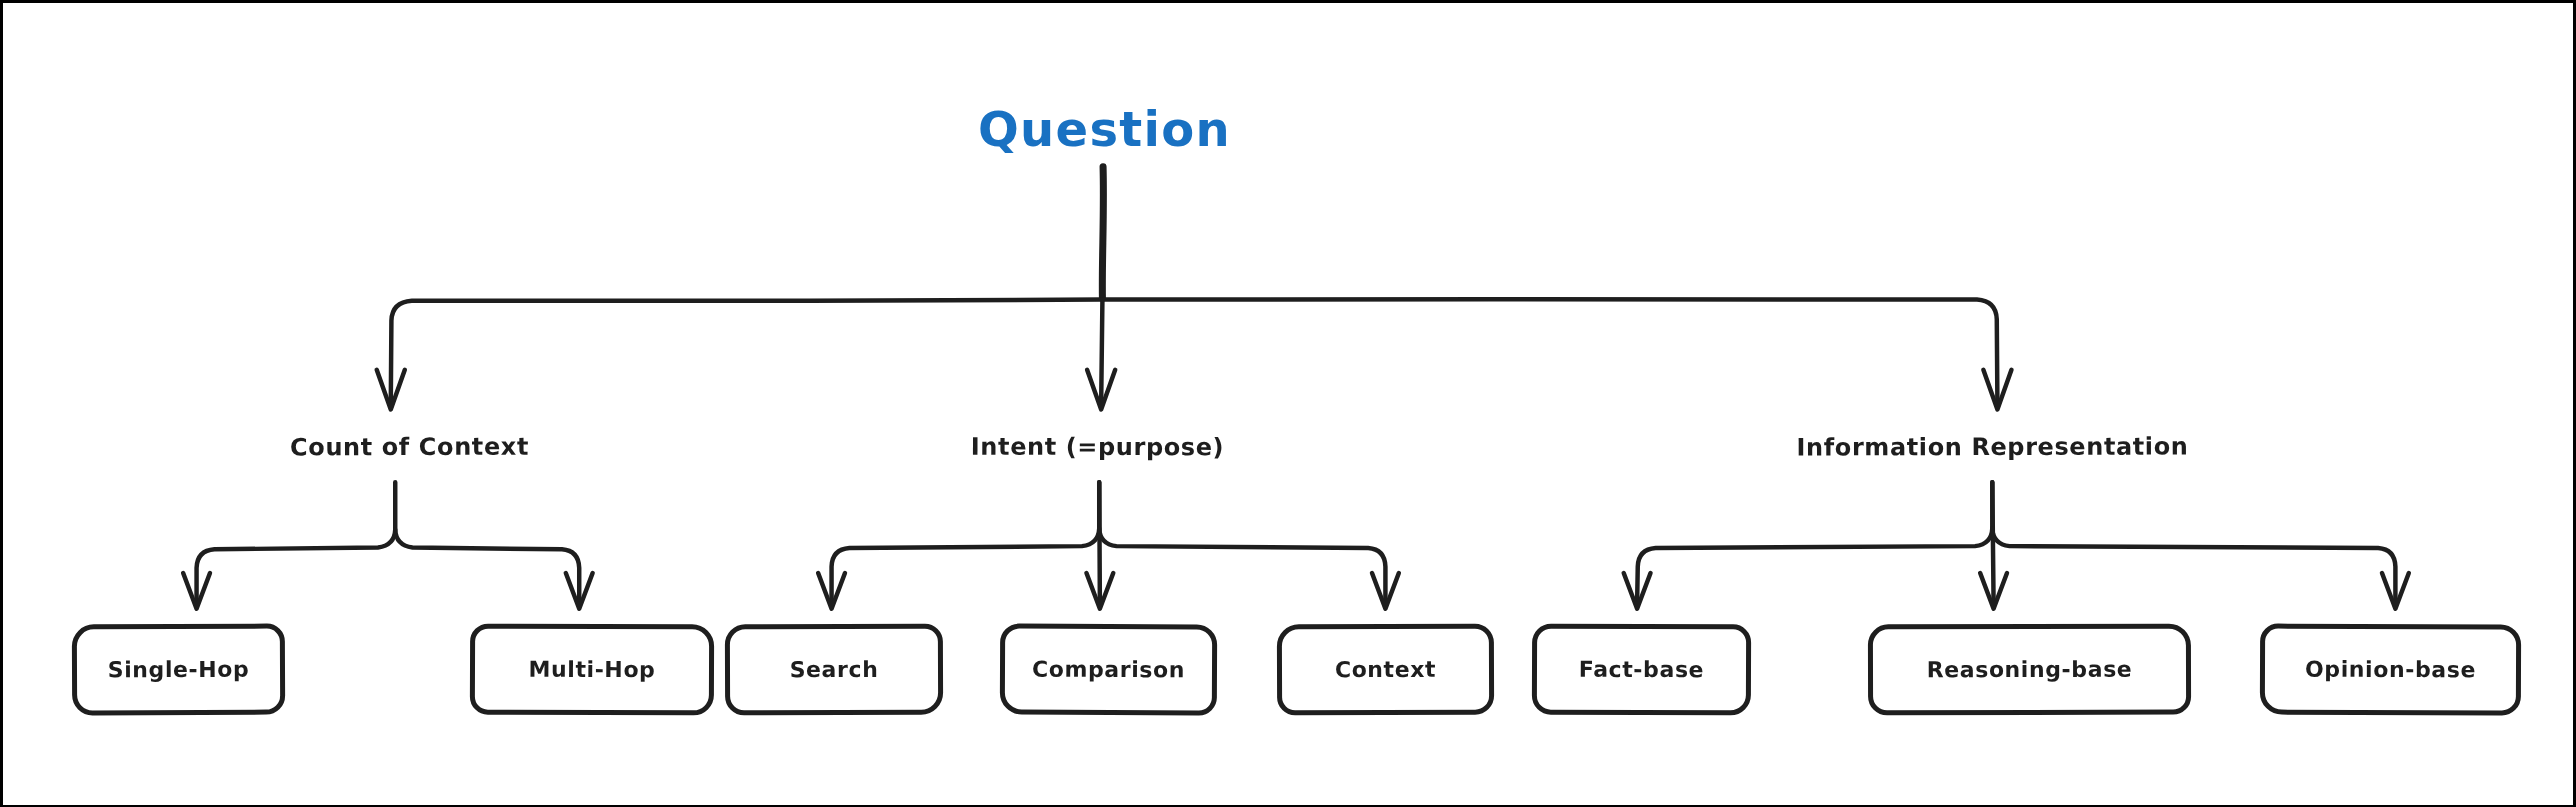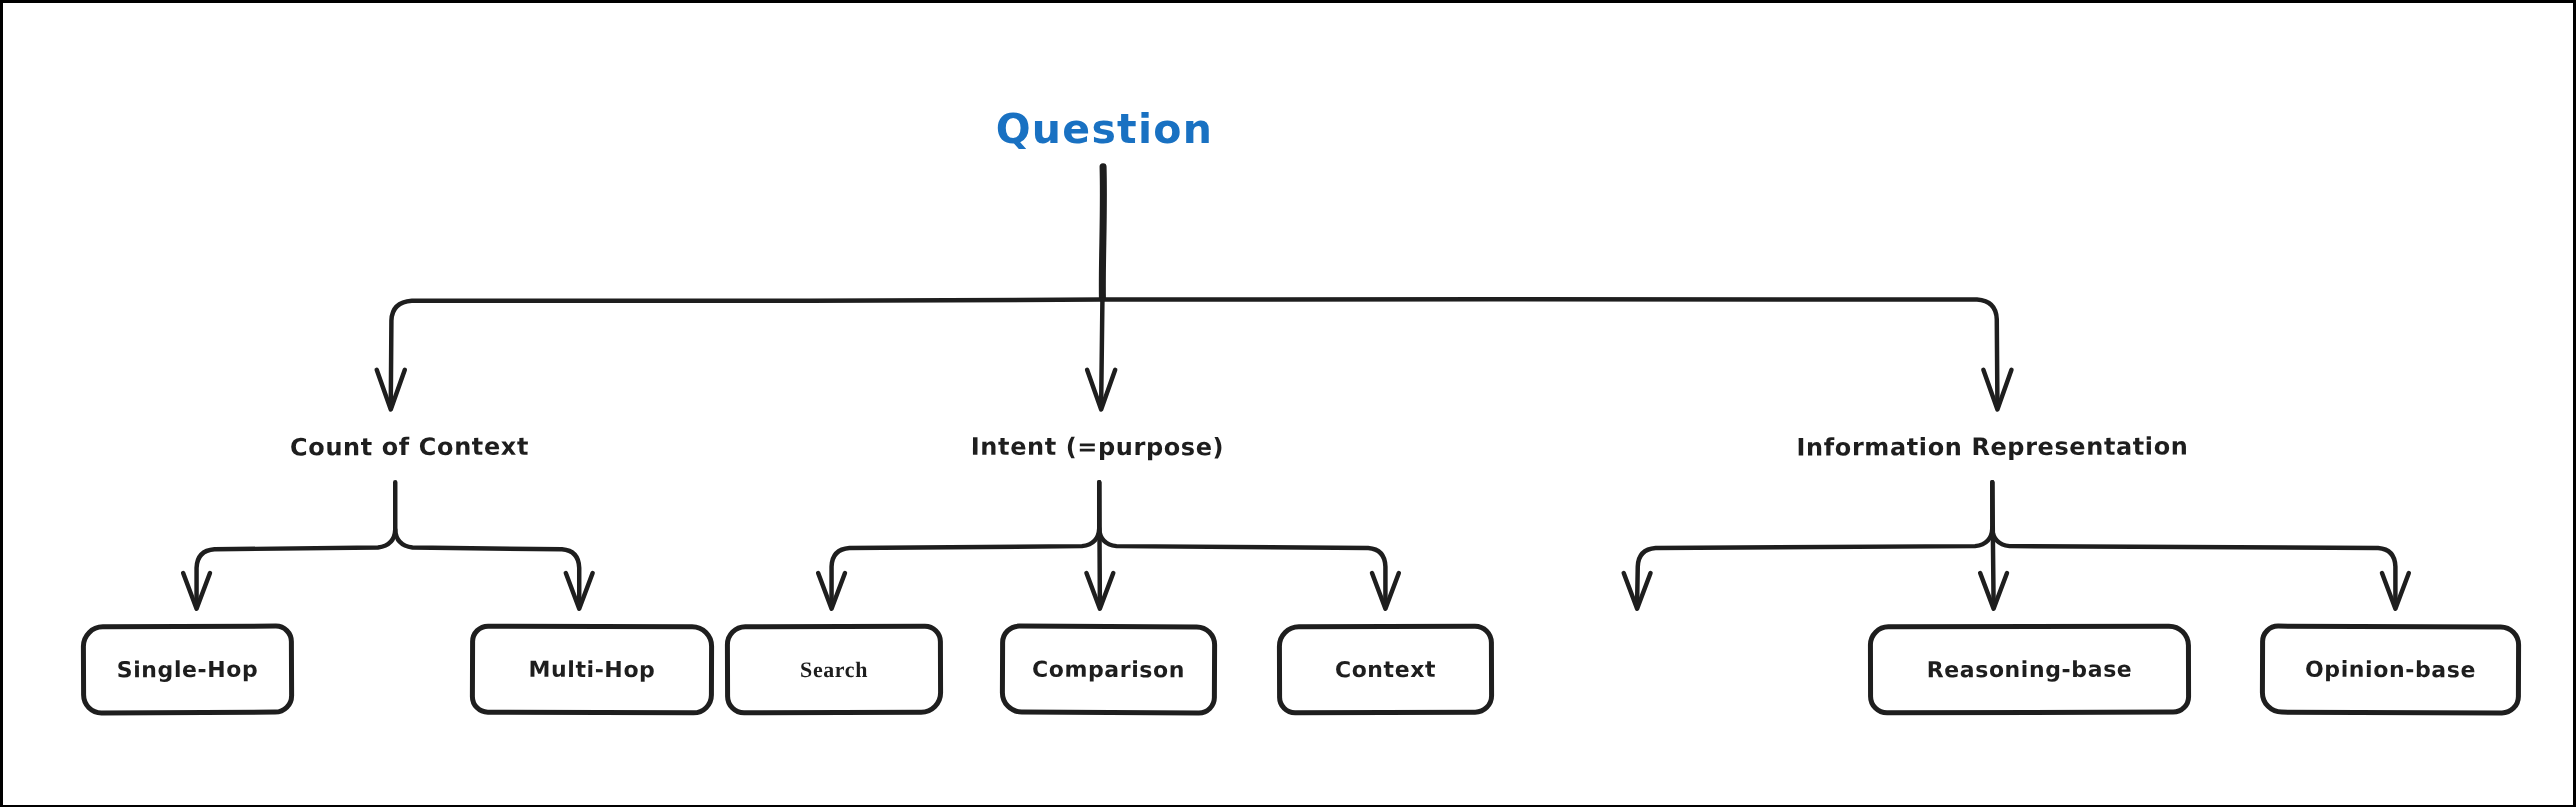--- a/index.html
+++ b/index.html
@@ -26,21 +26,21 @@
     stroke: #1e1e1e;
     stroke-linecap: round;
     stroke-linejoin: round;
   }
   .root-label {
     position: absolute;
     left: 910px; top: 93px;
     width: 383px; height: 66px;
     line-height: 66px;
     text-align: center;
-    font-size: 41px;
+    font-size: 48px;
     font-weight: bold;
     letter-spacing: 1.3px;
     color: #1971c2;
     white-space: nowrap;
   }
   .cat-label {
     position: absolute;
     top: 424px;
     width: 511px; height: 40px;
     line-height: 40px;
@@ -59,23 +59,23 @@
     background: #ffffff;
     border: 5.7px solid #1e1e1e;
     display: flex;
     align-items: center;
     justify-content: center;
     font-size: 22px;
     font-weight: bold;
     letter-spacing: 0.6px;
     white-space: nowrap;
   }
-  .box-0 { left: 78px;  width: 213px; border-radius: 22px 18px 19px 20.4px; transform: rotate(-0.25deg); }
+  .box-0 { left: 69px;  width: 213px; border-radius: 22px 18px 19px 20.4px; transform: rotate(-0.25deg); }
   .box-1 { left: 467px;  width: 244px; border-radius: 18px 22px 20.4px 18px; transform: rotate(0.2deg);  }
-  .box-2 { left: 722px; width: 218px; border-radius: 20.4px 18px 22px 19px; transform: rotate(-0.2deg); font-family: Liberation Serif, serif; }
+  .box-2 { left: 722px; width: 218px; border-radius: 20.4px 18px 22px 19px; transform: rotate(-0.2deg); }
   .box-3 { left: 997px; width: 217px; border-radius: 19px 20.4px 18px 22px; transform: rotate(0.25deg); align-items: center; }
   .box-4 { left: 1274px; width: 217px; border-radius: 22px 19px 19px 18px; transform: rotate(-0.2deg); }
   .box-5 { left: 1529px; width: 219px; border-radius: 19px 18px 20.4px 19px; transform: rotate(0.2deg);  }
   .box-6 { left: 1865px; width: 323px; border-radius: 20.4px 22px 18px 19px; transform: rotate(-0.15deg);}
   .box-7 { left: 2257px; width: 261px; border-radius: 18px 20.4px 19px 22px; transform: rotate(0.2deg);  }
 </style>
 </head>
 <body>
 
 <div class="canvas">
@@ -127,20 +127,23 @@
   </div>
   <div class="node-box box-2">
     <span>Search</span>
   </div>
   <div class="node-box box-3">
     <span>Comparison</span>
   </div>
   <div class="node-box box-4">
     <span>Context</span>
   </div>
+  <div class="node-box box-5">
+    <span>Fact-base</span>
+  </div>
   <div class="node-box box-6">
     <span>Reasoning-base</span>
   </div>
   <div class="node-box box-7">
     <span>Opinion-base</span>
   </div>
 
 </div>
 
 

